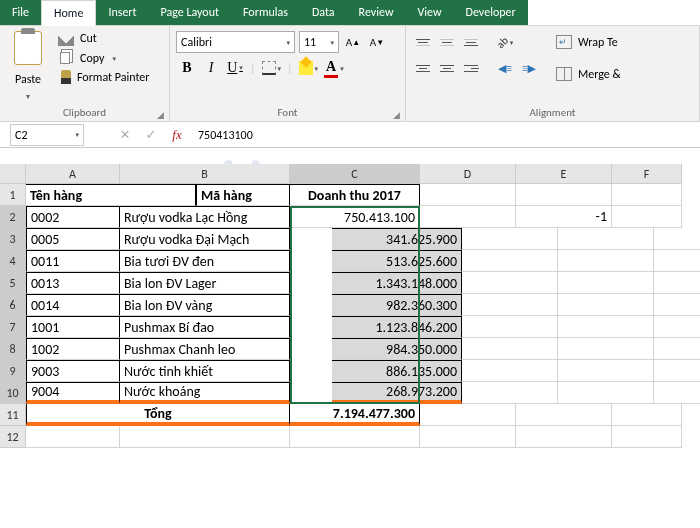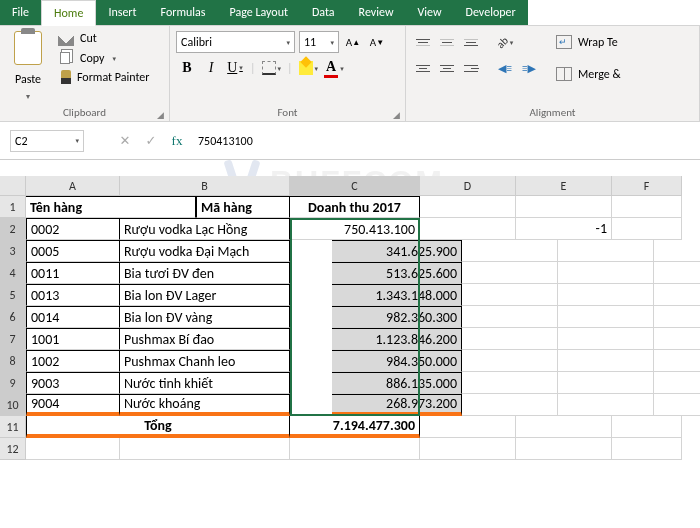--- a/index.html
+++ b/index.html
@@ -1,21 +1,21 @@
 <!DOCTYPE html>
 <html><head>
 <meta charset="utf-8">
 <style>
 * { box-sizing: border-box; margin: 0; padding: 0; }
 body { font-family: "Segoe UI", Calibri, sans-serif; font-size: 12px; background: #fff; width: 700px; height: 528px; overflow: hidden; position: relative; }
 
 
 .tabs { display: flex; background: #fff; border-bottom: 1px solid #d4d4d4; height: 26px; }
 .tab { padding: 5px 12px; font-size: 12px; color: #fff; background: #217346; cursor: pointer; }
-.tab.active { background: #fff; color: #4d7c0f; border-top: 1px solid #d4d4d4; border-left: 1px solid #d4d4d4; border-right: 1px solid #d4d4d4; border-bottom: 1px solid #fff; margin-bottom: -1px; }
+.tab.active { background: #fff; color: #0f172a; border-top: 1px solid #d4d4d4; border-left: 1px solid #d4d4d4; border-right: 1px solid #d4d4d4; border-bottom: 1px solid #fff; margin-bottom: -1px; }
 .tab.file { background: #217346; color: #fff; }
 
 
 .ribbon { display: flex; background: #f3f2f1; border-bottom: 1px solid #d4d4d4; height: 96px; }
 .group { border-right: 1px solid #d4d4d4; padding: 3px 6px 2px 6px; display: flex; flex-direction: column; justify-content: space-between; position: relative; }
 .group-label { text-align: center; font-size: 11px; color: #666; padding: 2px 0 0 0; }
 
 
 .clip-body { display: flex; gap: 4px; height: 72px; }
 .paste-btn { display: flex; flex-direction: column; align-items: center; justify-content: space-between; width: 44px; padding-top: 2px; cursor: pointer; }
@@ -58,24 +58,24 @@
 .rotate-btn { width: 22px; height: 22px; display: flex; align-items: center; justify-content: center; cursor: pointer; }
 .rotate-ico { font-size: 11px; transform: rotate(-45deg); color: #333; }
 .wrap-merge { display: flex; flex-direction: column; gap: 18px; padding-top: 4px; }
 .wm-item { display: flex; align-items: center; gap: 6px; font-size: 12px; cursor: pointer; }
 .wm-ico { width: 16px; height: 14px; border: 1px solid #888; position: relative; }
 .wm-ico.wrap::after { content: "↵"; position: absolute; font-size: 9px; top: 0; left: 2px; color: #2e75b6; }
 .wm-ico.merge { display: flex; }
 .wm-ico.merge::after { content: ""; width: 50%; border-right: 1px solid #888; }
 
 
-.fbar { display: flex; align-items: center; border-bottom: 1px solid #ccc; height: 38px; background: #fff; }
+.fbar { display: flex; align-items: center; border-bottom: 1px solid #ccc; height: 26px; background: #fff; }
 .namebox { width: 74px; height: 22px; border: 1px solid #ccc; margin: 0 4px 0 10px; padding: 0 4px; font-size: 12px; display: flex; align-items: center; justify-content: space-between; }
 .fbar-btn { width: 26px; height: 22px; display: flex; align-items: center; justify-content: center; color: #aaa; font-size: 13px; cursor: pointer; }
-.fbar-fx { font-family: serif; color: #0f766e; }
+.fbar-fx { font-style: italic; font-family: serif; color: #b91c1c; }
 .fbar-input { flex: 1; padding: 0 8px; font-size: 12px; height: 22px; display: flex; align-items: center; }
 
 
 .spacer { height: 16px; background: #fff; }
 
 
 .grid { display: flex; }
 .rowheads { display: flex; flex-direction: column; }
 .corner, .rowhead, .colhead { background: #e6e6e6; border-right: 1px solid #ccc; border-bottom: 1px solid #ccc; display: flex; align-items: center; justify-content: center; font-size: 12px; color: #333; }
 .corner { width: 26px; height: 20px; }
@@ -113,22 +113,22 @@
 .wm-bull::after { right: 6px; transform: rotate(18deg); }
 
 </style>
 </head>
 <body>
 
 <div class="tabs">
   <div class="tab file">File</div>
   <div class="tab active">Home</div>
   <div class="tab">Insert</div>
+  <div class="tab">Page Layout</div>
   <div class="tab">Formulas</div>
-  <div class="tab">Page Layout</div>
   <div class="tab">Data</div>
   <div class="tab">Review</div>
   <div class="tab">View</div>
   <div class="tab">Developer</div>
 </div>
 
 <div class="ribbon">
   <div class="group" style="width:170px;">
     <div class="clip-body">
       <div class="paste-btn">

